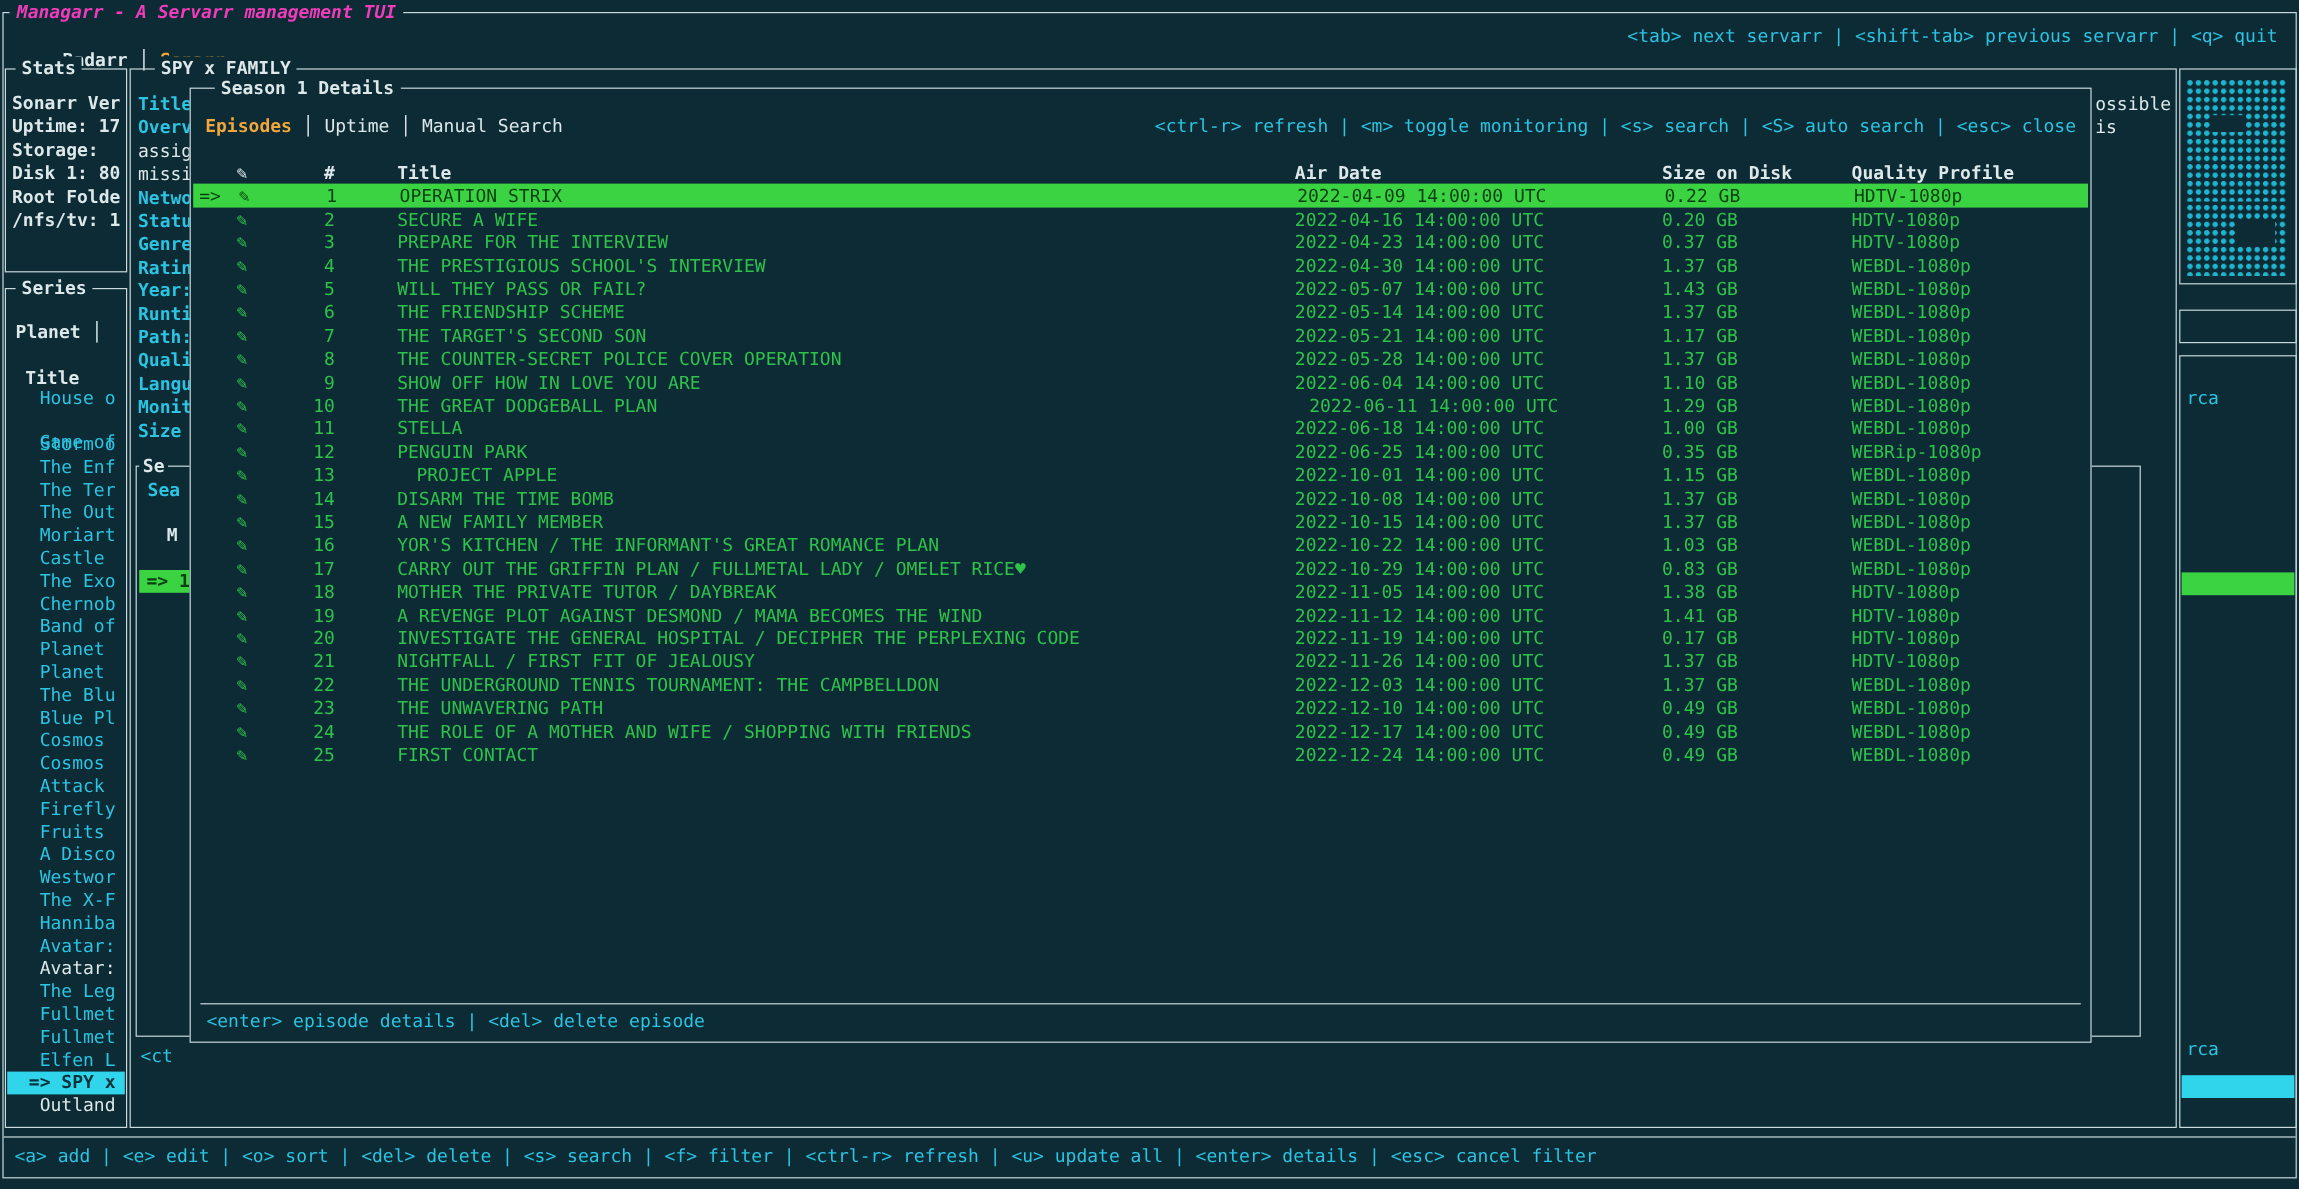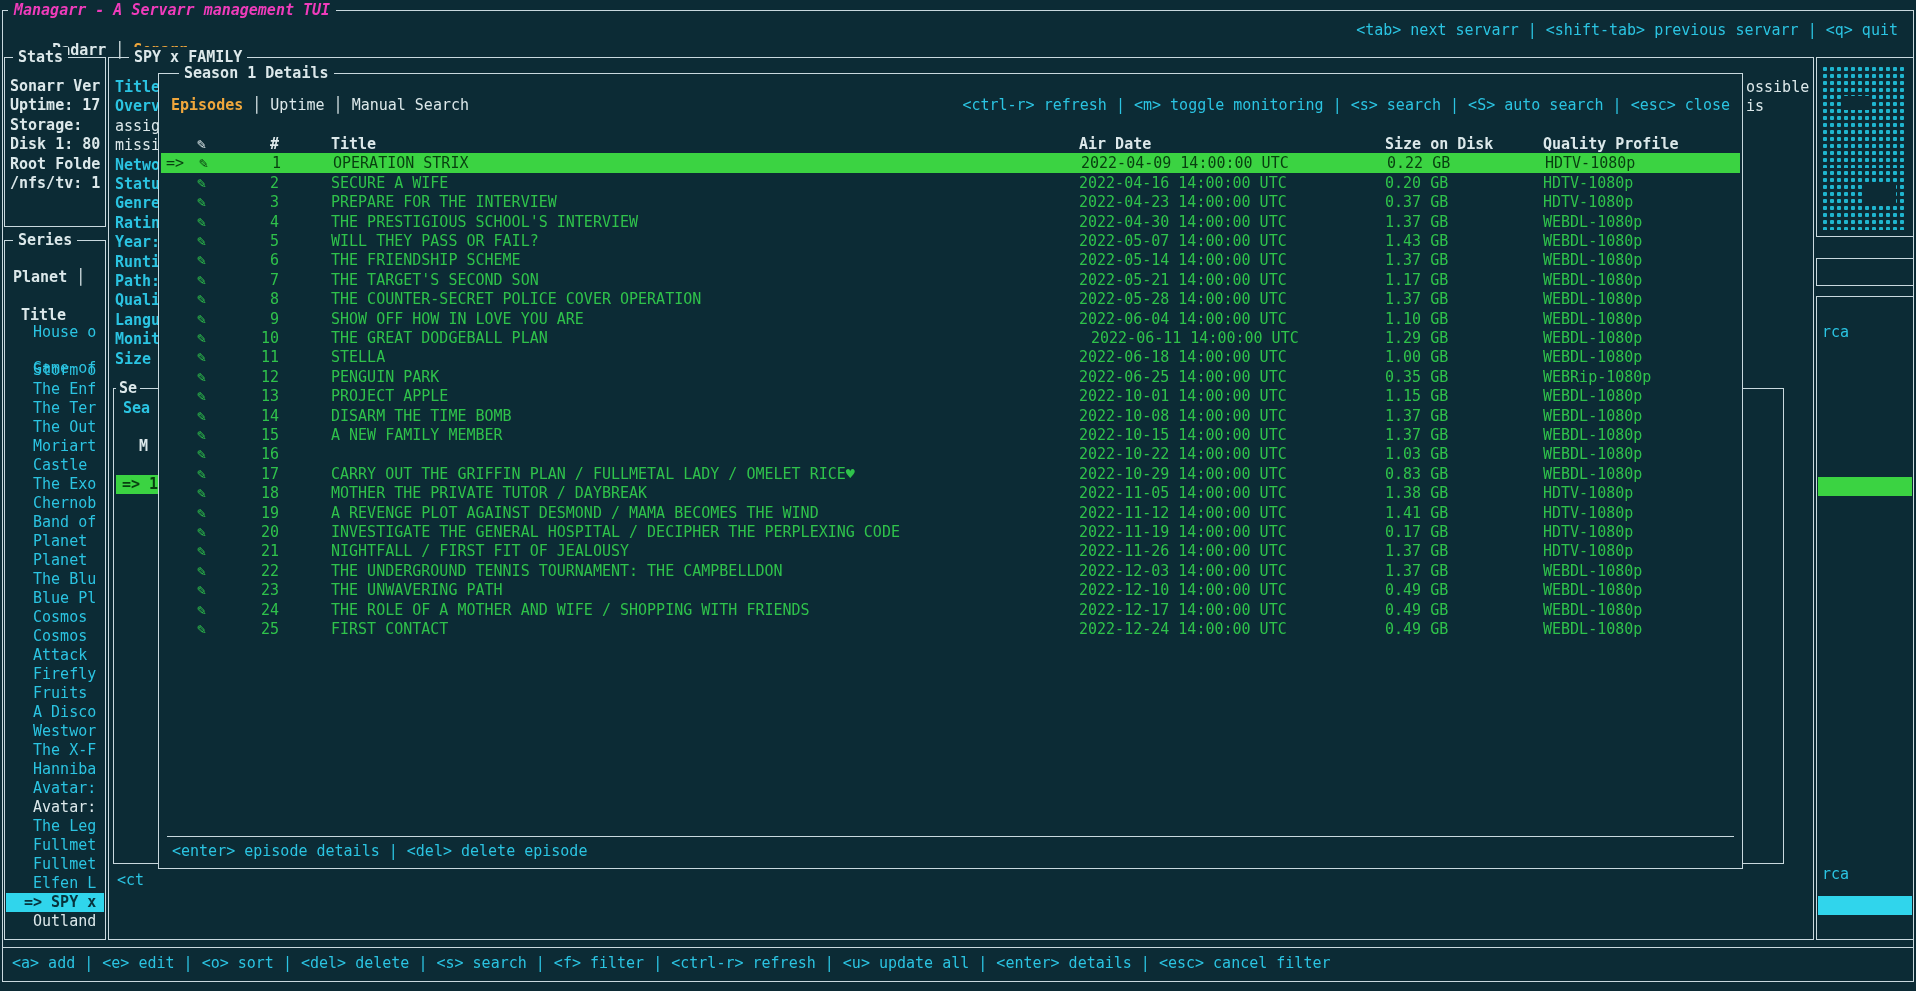--- a/index.html
+++ b/index.html
@@ -244,21 +244,21 @@
           <span style="left: 38px;">✎</span>
           <span class="right" style="left: 94px; width: 26px;">12</span>
           <span style="left: 172px;">PENGUIN PARK</span>
           <span style="left: 920px;">2022-06-25 14:00:00 UTC</span>
           <span style="left: 1226px;">0.35 GB</span>
           <span style="left: 1384px;">WEBRip-1080p</span>
         </div>
         <div class="ep-row" style="top: 312.2px;">
           <span style="left: 38px;">✎</span>
           <span class="right" style="left: 94px; width: 26px;">13</span>
-          <span style="left: 172px;">PROJECT APPLE</span>
+          <span style="left: 188px;">PROJECT APPLE</span>
           <span style="left: 920px;">2022-10-01 14:00:00 UTC</span>
           <span style="left: 1226px;">1.15 GB</span>
           <span style="left: 1384px;">WEBDL-1080p</span>
         </div>
         <div class="ep-row" style="top: 331.6px;">
           <span style="left: 38px;">✎</span>
           <span class="right" style="left: 94px; width: 26px;">14</span>
           <span style="left: 172px;">DISARM THE TIME BOMB</span>
           <span style="left: 920px;">2022-10-08 14:00:00 UTC</span>
           <span style="left: 1226px;">1.37 GB</span>
@@ -268,20 +268,21 @@
           <span style="left: 38px;">✎</span>
           <span class="right" style="left: 94px; width: 26px;">15</span>
           <span style="left: 172px;">A NEW FAMILY MEMBER</span>
           <span style="left: 920px;">2022-10-15 14:00:00 UTC</span>
           <span style="left: 1226px;">1.37 GB</span>
           <span style="left: 1384px;">WEBDL-1080p</span>
         </div>
         <div class="ep-row" style="top: 370.4px;">
           <span style="left: 38px;">✎</span>
           <span class="right" style="left: 94px; width: 26px;">16</span>
+          <span style="left: 172px;">YOR'S KITCHEN / THE INFORMANT'S GREAT ROMANCE PLAN</span>
           <span style="left: 920px;">2022-10-22 14:00:00 UTC</span>
           <span style="left: 1226px;">1.03 GB</span>
           <span style="left: 1384px;">WEBDL-1080p</span>
         </div>
         <div class="ep-row" style="top: 389.8px;">
           <span style="left: 38px;">✎</span>
           <span class="right" style="left: 94px; width: 26px;">17</span>
           <span style="left: 172px;">CARRY OUT THE GRIFFIN PLAN / FULLMETAL LADY / OMELET RICE♥</span>
           <span style="left: 920px;">2022-10-29 14:00:00 UTC</span>
           <span style="left: 1226px;">0.83 GB</span>

